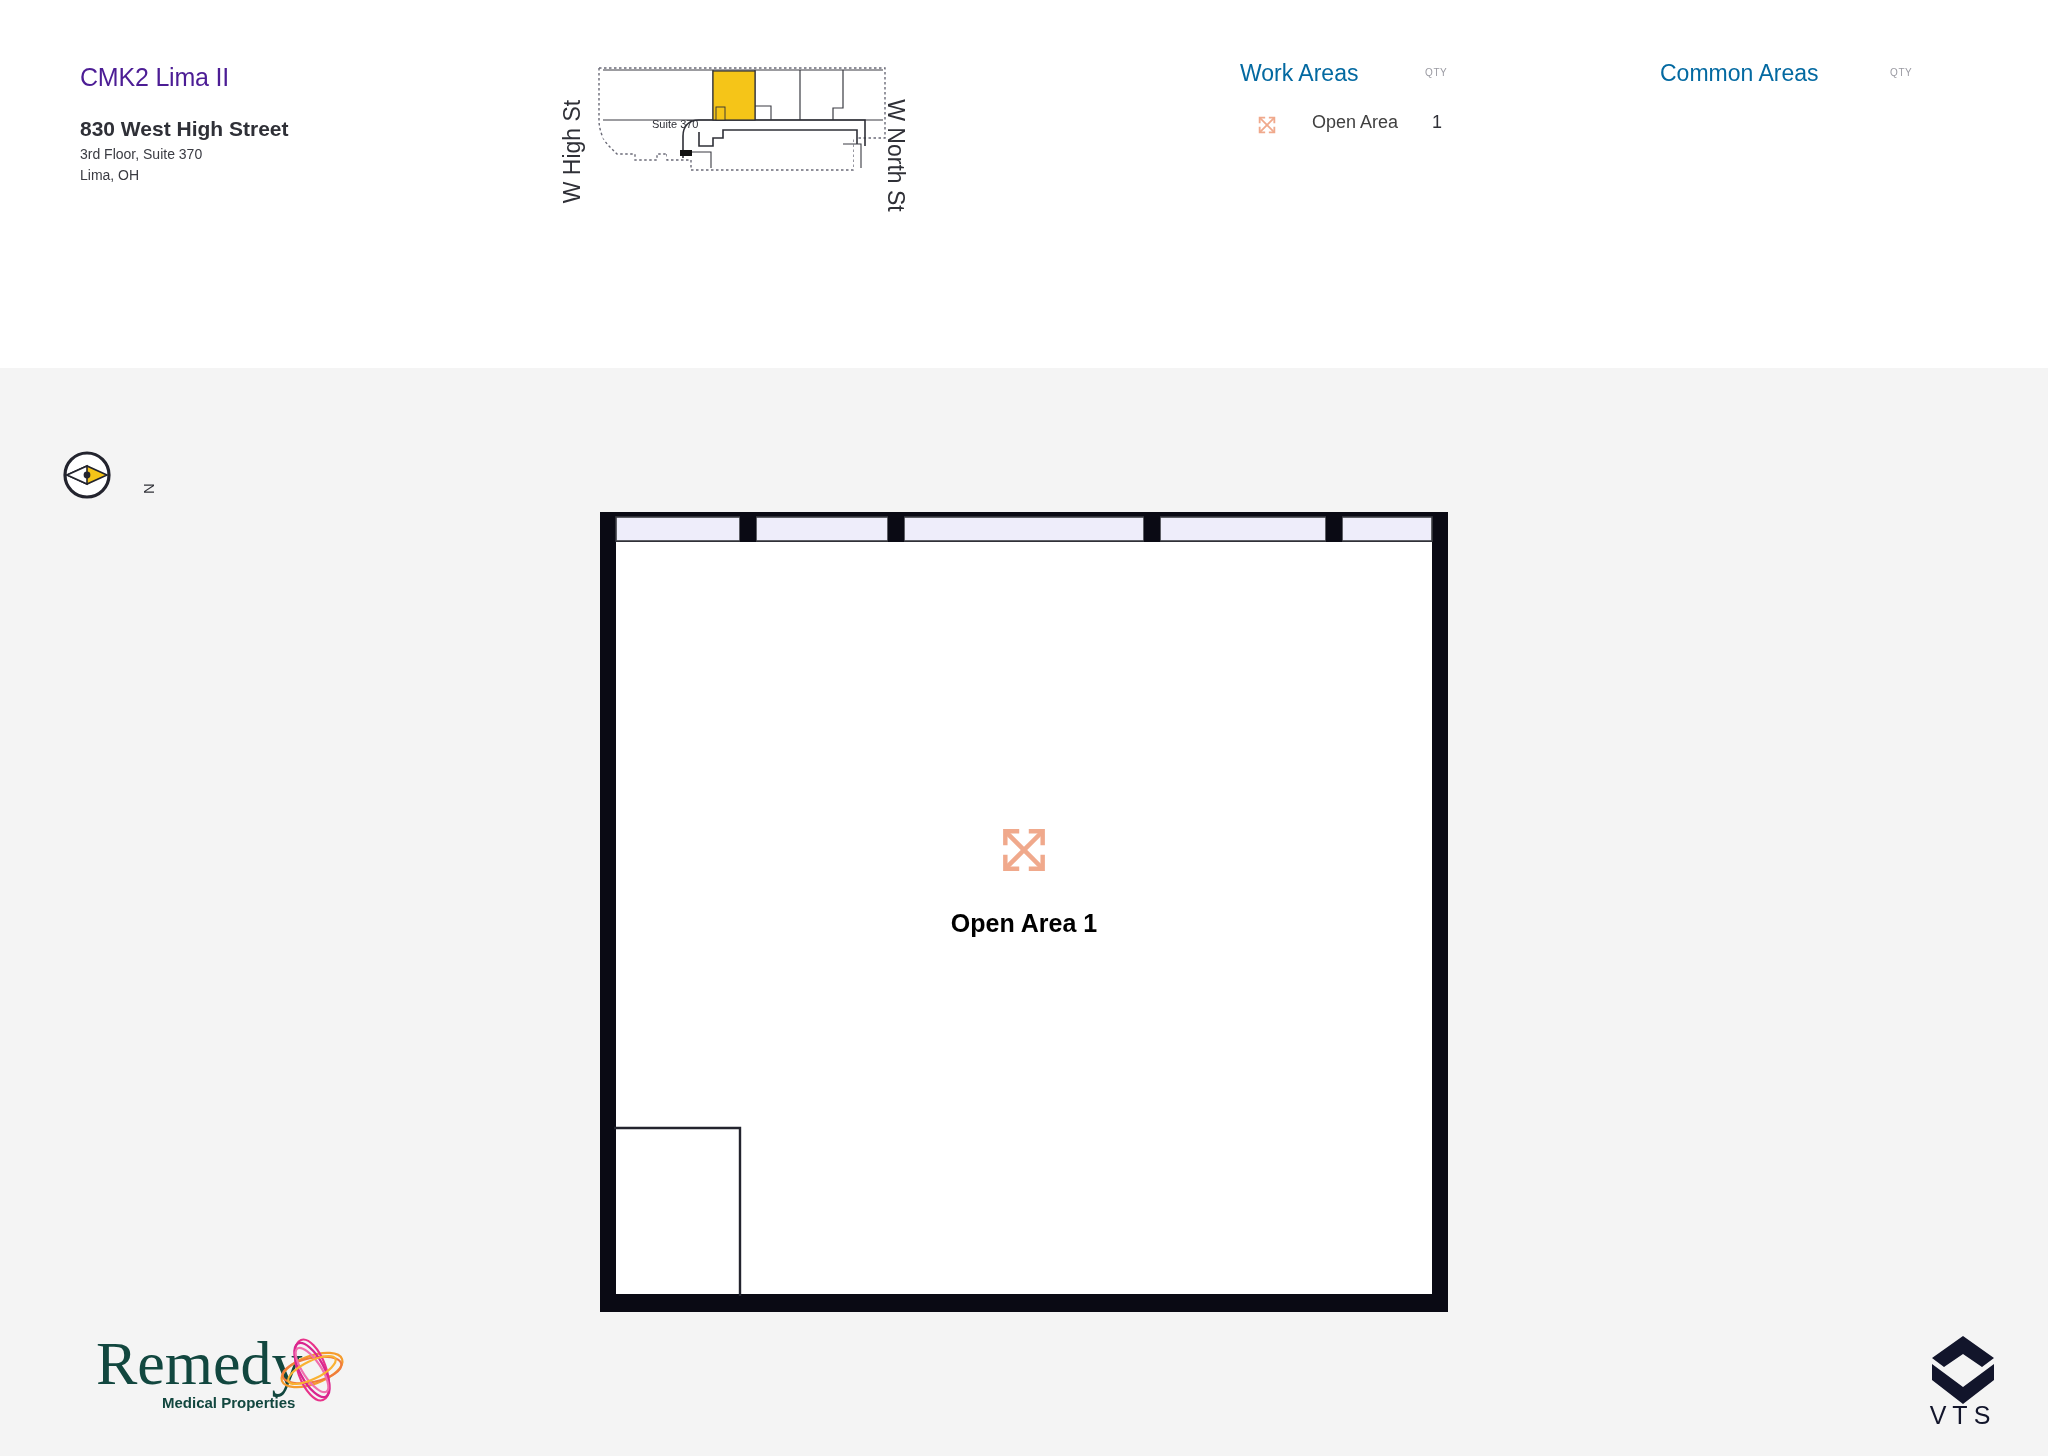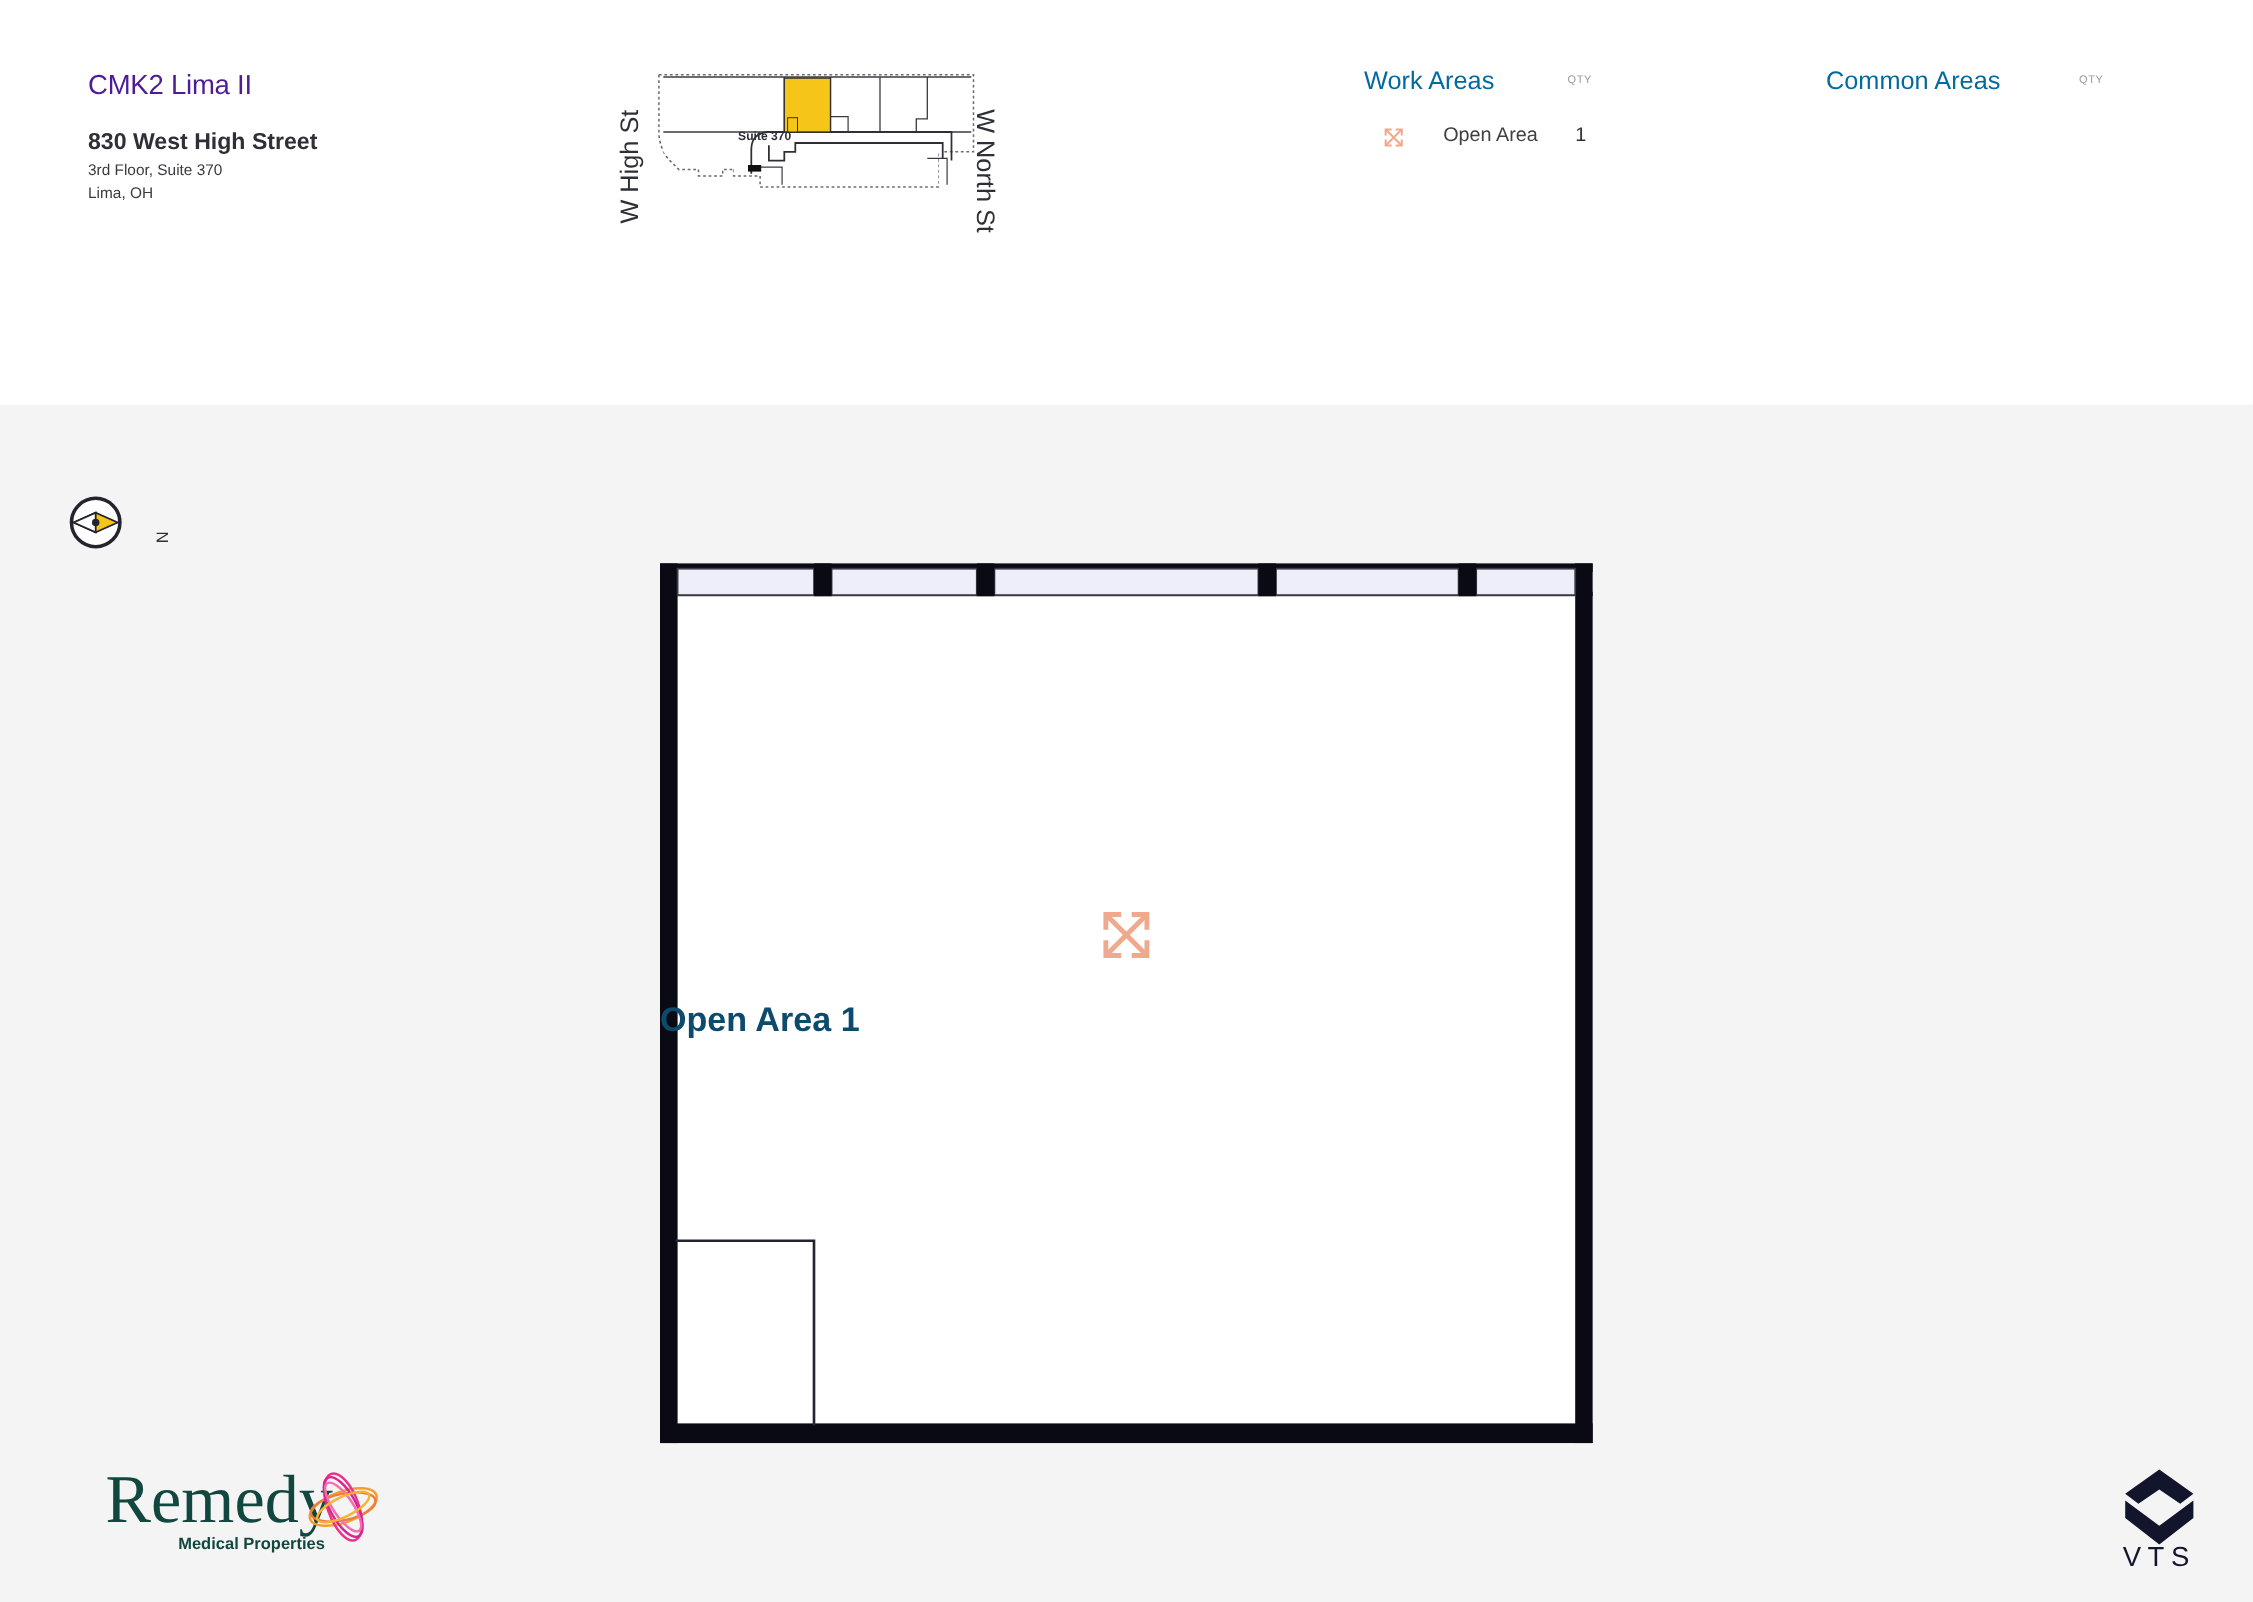--- a/index.html
+++ b/index.html
@@ -88,21 +88,21 @@
   .plan{ position:absolute; left:600px; top:512px; width:848px; height:800px; }
   .plan svg{ display:block; }
 
   .room-label{
     position:absolute; left:0; top:0; width:848px;
     text-align:center; pointer-events:none;
   }
   .room-icon{ position:absolute; left:calc(50% - 28px); top:310px; width:56px; height:56px; }
   .room-name{
     position:absolute; left:0; top:397px; width:100%;
-    text-align:left; font-size:31px; font-weight:700; color:#0c4a6e;
+    text-align:center; font-size:25px; font-weight:700; color:#000000;
   }
 
   
   .remedy{ position:absolute; left:96px; top:1328px; width:280px; height:90px; }
   .vts{ position:absolute; left:1918px; top:1330px; width:90px; height:95px; }
 </style>
 </head>
 <body>
 
 <div class="header-band"></div>
@@ -150,21 +150,21 @@
       <path d="M160,46 L176,46 L176,60"></path>
       <path d="M118,46 L130,46 L130,60"></path>
     </g>
 
     <rect x="118" y="11" width="42" height="49" fill="#F5C518" stroke="#2F3037" stroke-width="1.2"></rect>
     <rect x="121" y="47" width="9" height="13" fill="#F5C518" stroke="#2F3037" stroke-width="0.9"></rect>
 
     <rect x="85" y="90" width="12" height="6" fill="#111111"></rect>
   </svg>
 
-  <div style="position:absolute;left:117px;top:68px;font-size:11px;font-weight:700;color:#2F3037;white-space:nowrap;margin-left:19px;">Suite 370</div>
+  <div style="position:absolute;left:117px;top:68px;font-size:11px;font-weight:400;color:#2F3037;white-space:nowrap;">Suite 370</div>
 </div>
 
 <div class="legend legend-work">
   <div class="legend-head">
     <span class="legend-title">Work Areas</span>
     <span class="legend-qty">QTY</span>
   </div>
   <div class="legend-row">
     <span class="legend-ico">
       <svg width="22" height="22" viewBox="0 0 24 24" fill="none" stroke="#F0A98C" stroke-width="2" stroke-linecap="square">

